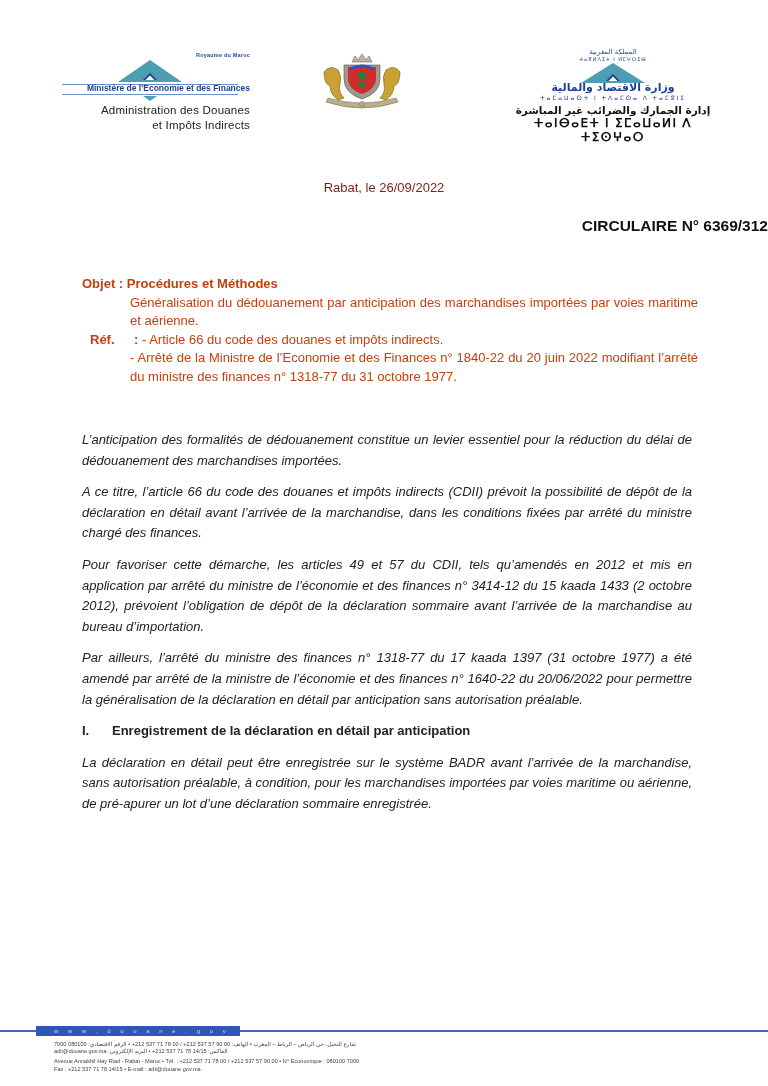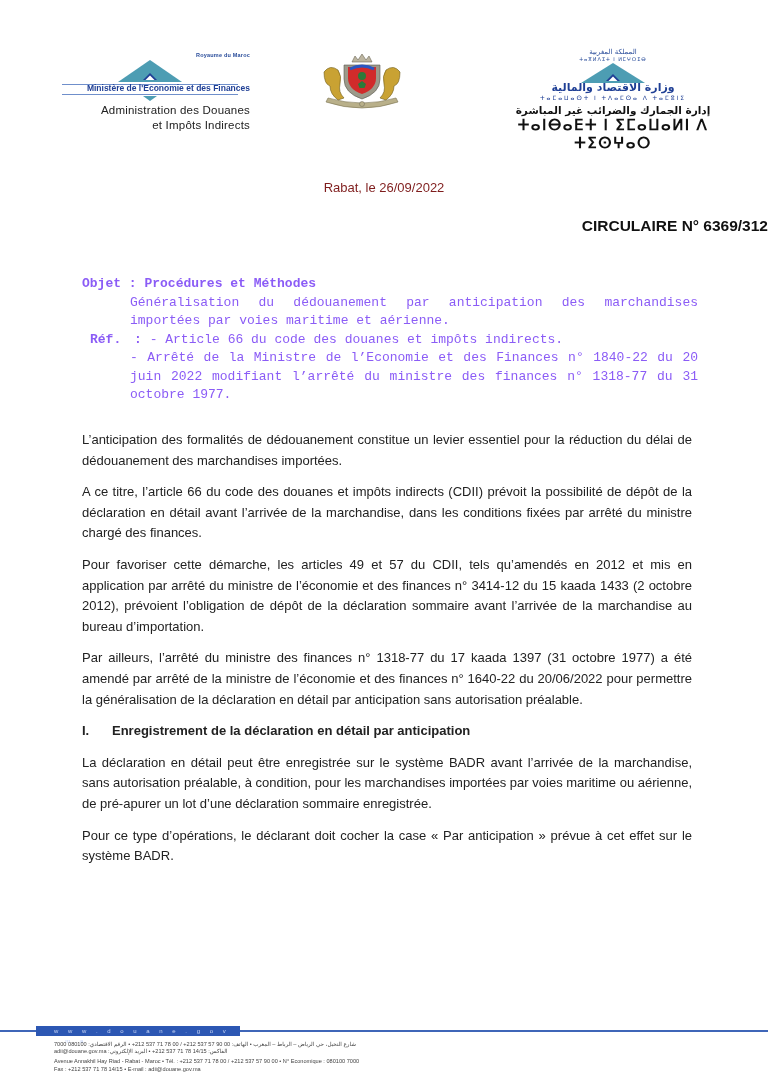--- a/index.html
+++ b/index.html
@@ -18,35 +18,35 @@
 
   .emblem { position: absolute; left: 316px; top: 52px; width: 92px; height: 60px; }
 
   .logo-right { position: absolute; left: 508px; top: 48px; width: 210px; height: 96px; text-align: center; direction: rtl; }
   .logo-right .kingdom-ar { font-size: 7px; color: #2a4d9b; font-family: "DejaVu Sans", sans-serif; }
   .logo-right .tif-small { font-size: 5px; color: #2a4d9b; letter-spacing: 1px; direction: ltr; }
   .logo-right .mountain { margin: 0 auto; display: block; }
   .logo-right .ministry-ar { font-size: 11px; color: #1f3f95; font-weight: bold; font-family: "DejaVu Sans", sans-serif; margin-top: -3px; }
   .logo-right .tif-mid { font-size: 6px; color: #1f3f95; letter-spacing: 2px; direction: ltr; }
   .logo-right .admin-ar { font-size: 10.5px; color: #111; font-weight: bold; font-family: "DejaVu Sans", sans-serif; margin-top: 3px; }
-  .logo-right .tif-big { font-size: 15px; color: #111; letter-spacing: 1.5px; direction: ltr; font-weight: bold; }
+  .logo-right .tif-big { font-size: 12px; color: #111; letter-spacing: 1.5px; direction: ltr; font-weight: bold; }
 
   
   .place-date { position: absolute; left: 0; width: 768px; top: 180px; text-align: center; font-size: 13px; color: #7f1d1d; }
   .title { position: absolute; left: 0; width: 768px; top: 217px; text-align: right; font-size: 15.5px; font-weight: bold; color: #111; }
 
-  .meta { position: absolute; left: 82px; top: 275px; width: 616px; font-size: 13px; line-height: 18.5px; color: #8b5cf6; font-family: Liberation Mono, monospace; }
+  .meta { position: absolute; left: 82px; top: 275px; width: 616px; font-size: 13px; line-height: 18.5px; color: #c2410c; }
   .meta .row { display: flex; }
   .meta .lbl { font-weight: bold; }
   .meta .objet-title { font-weight: bold; }
   .meta .indent { margin-left: 48px; text-align: justify; }
   .meta .ref-lbl { width: 44px; font-weight: bold; padding-left: 8px; }
 
   .body { position: absolute; left: 82px; top: 430px; width: 616px; font-size: 13px; line-height: 20.6px; color: #222; }
-  .body p { margin: 0 6px 11px 0; text-align: justify; }
+  .body p { margin: 0 6px 11px 0; text-align: justify; font-style: italic; }
   .body .section { display: flex; font-weight: bold; margin: 0 0 11px 0; }
   .body .section .num { width: 30px; }
 
   
   .footer-line { position: absolute; left: 0; top: 1030px; width: 768px; height: 1.5px; background: #3f66b8; }
   .footer-band { position: absolute; left: 36px; top: 1026px; width: 204px; height: 10px; background: #2c57b3;
                  color: #c7d4f4; font-size: 6px; letter-spacing: 4px; line-height: 10px; padding-left: 18px; box-sizing: border-box; }
   .footer-text { position: absolute; left: 54px; top: 1041px; width: 690px; font-size: 5.6px; line-height: 7.2px; color: #444; }
   .footer-text .line { white-space: nowrap; overflow: hidden; }
 </style>
@@ -122,21 +122,20 @@
 <div class="body">
   <p>L’anticipation des formalités de dédouanement constitue un levier essentiel pour la réduction du délai de dédouanement des marchandises importées.</p>
   <p>A ce titre, l’article 66 du code des douanes et impôts indirects (CDII) prévoit la possibilité de dépôt de la déclaration en détail avant l’arrivée de la marchandise, dans les conditions fixées par arrêté du ministre chargé des finances.</p>
   <p>Pour favoriser cette démarche, les articles 49 et 57 du CDII, tels qu’amendés en 2012 et mis en application par arrêté du ministre de l’économie et des finances n° 3414-12 du 15 kaada 1433 (2 octobre 2012), prévoient l’obligation de dépôt de la déclaration sommaire avant l’arrivée de la marchandise au bureau d’importation.</p>
   <p>Par ailleurs, l’arrêté du ministre des finances n° 1318-77 du 17 kaada 1397 (31 octobre 1977) a été amendé par arrêté de la ministre de l’économie et des finances n° 1640-22 du 20/06/2022 pour permettre la généralisation de la déclaration en détail par anticipation sans autorisation préalable.</p>
   <div class="section">
     <span class="num">I.</span>
     <span>Enregistrement de la déclaration en détail par anticipation</span>
   </div>
   <p>La déclaration en détail peut être enregistrée sur le système BADR avant l’arrivée de la marchandise, sans autorisation préalable, à condition, pour les marchandises importées par voies maritime ou aérienne, de pré-apurer un lot d’une déclaration sommaire enregistrée.</p>
-  <p>Pour ce type d’opérations, le déclarant doit cocher la case « Par anticipation » prévue à cet effet sur le système BADR.</p>
 </div>
 
 <div class="footer-line"></div>
 <div class="footer-band">w w w . d o u a n e . g o v . m a</div>
 <div class="footer-text">
   <div class="line" style="direction: rtl; text-align: left;">شارع النخيل، حي الرياض – الرباط – المغرب • الهاتف: 00 90 57 537 212+ / 00 78 71 537 212+ • الرقم الاقتصادي: 080100 7000</div>
   <div class="line" style="direction: rtl; text-align: left;">الفاكس: 14/15 78 71 537 212+ • البريد الإلكتروني: adii@douane.gov.ma</div>
   <div class="line" style="margin-top:3px;">Avenue Annakhil Hay Riad - Rabat - Maroc • Tél. : +212 537 71 78 00 / +212 537 57 90 00 • N° Economique : 080100 7000</div>
   <div class="line">Fax : +212 537 71 78 14/15 • E-mail : adii@douane.gov.ma</div>
 </div>

